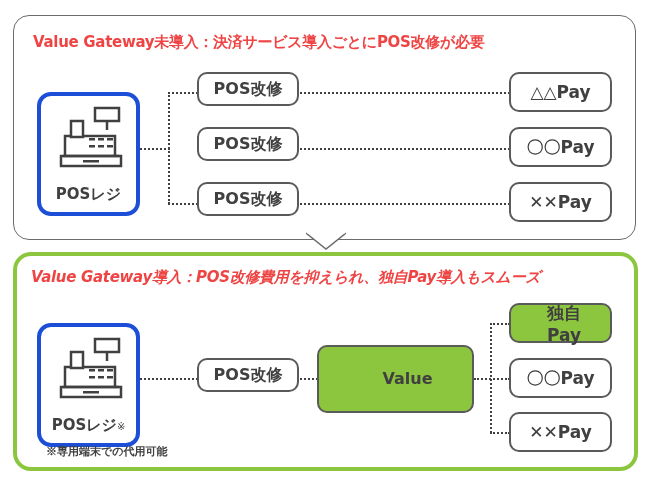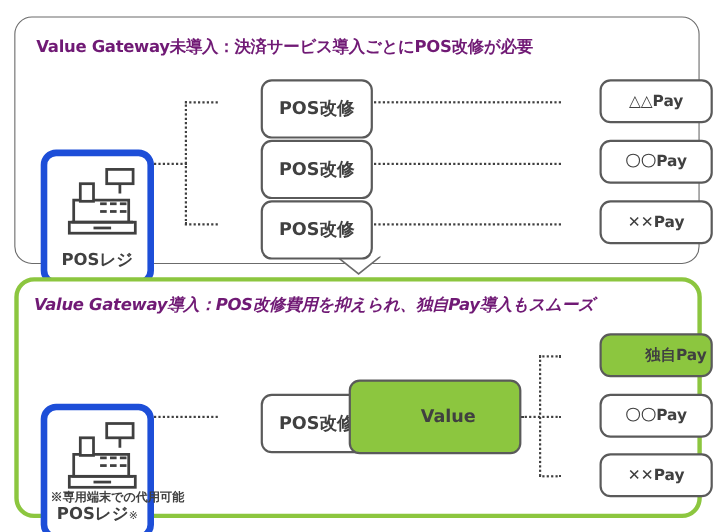--- a/index.html
+++ b/index.html
@@ -1,28 +1,28 @@
 <!DOCTYPE html>
 <html><head>
 <meta charset="utf-8">
 <style>
   html, body { margin:0; padding:0; background:#ffffff; }
   body { width:650px; height:484px; position:relative; overflow:hidden;
          font-family:"DejaVu Sans", "Liberation Sans", sans-serif; color:#404040; }
   .panel { position:absolute; box-sizing:border-box; background:#fff; }
   #top-panel { left:13px; top:15px; width:623px; height:225px; border:1.5px solid #6b6b6b; border-radius:16px; }
   #bottom-panel { left:13px; top:252px; width:625px; height:219px; border:4px solid #8cc63f; border-radius:18px; }
-  .title { position:absolute; font-weight:bold; font-size:15px; color:#701a75; white-space:nowrap; letter-spacing:-0.3px; }
+  .title { position:absolute; font-weight:bold; font-size:15px; color:#ef4444; white-space:nowrap; letter-spacing:-0.3px; }
   .box { position:absolute; box-sizing:border-box; border:2px solid #5a5a5a; border-radius:10px; background:#fff;
          display:flex; align-items:center; justify-content:center; font-weight:bold; color:#404040; }
-  .box.mod { width:102px; height:54px; font-size:16px;margin-left:40px; }
-  .box.pay { width:103px; height:40px; font-size:14px;margin-left:36px; }
+  .box.mod { width:102px; height:34px; font-size:16px; }
+  .box.pay { width:103px; height:40px; font-size:17px; }
   .box.green { background:#8cc63f; }
   .box.gw { width:157px; height:68px; font-size:16px; line-height:20px; text-align:center; background:#8cc63f; }
-  .reg { position:absolute; box-sizing:border-box; width:103px; height:124px; border:6px solid #1d4ed8; border-radius:14px; background:#fff;margin-top:44px; }
+  .reg { position:absolute; box-sizing:border-box; width:103px; height:124px; border:4px solid #1d4ed8; border-radius:14px; background:#fff; }
   .reg .lbl { position:absolute; left:0; right:0; bottom:8px; text-align:center; font-weight:bold; font-size:15px; color:#404040; }
   .reg svg { position:absolute; left:18px; top:10px; }
   .note-small { font-size:10px; font-weight:normal; }
   .footnote { position:absolute; font-size:11px; font-weight:bold; color:#404040; }
   .dot { position:absolute; border-color:#404040; border-style:dotted; border-width:0; }
   .h { height:0; border-top-width:2px; }
   .v { width:0; border-left-width:2px; }
   #notch { position:absolute; left:306px; top:232px; width:40px; height:20px; }
 </style>
 </head>

